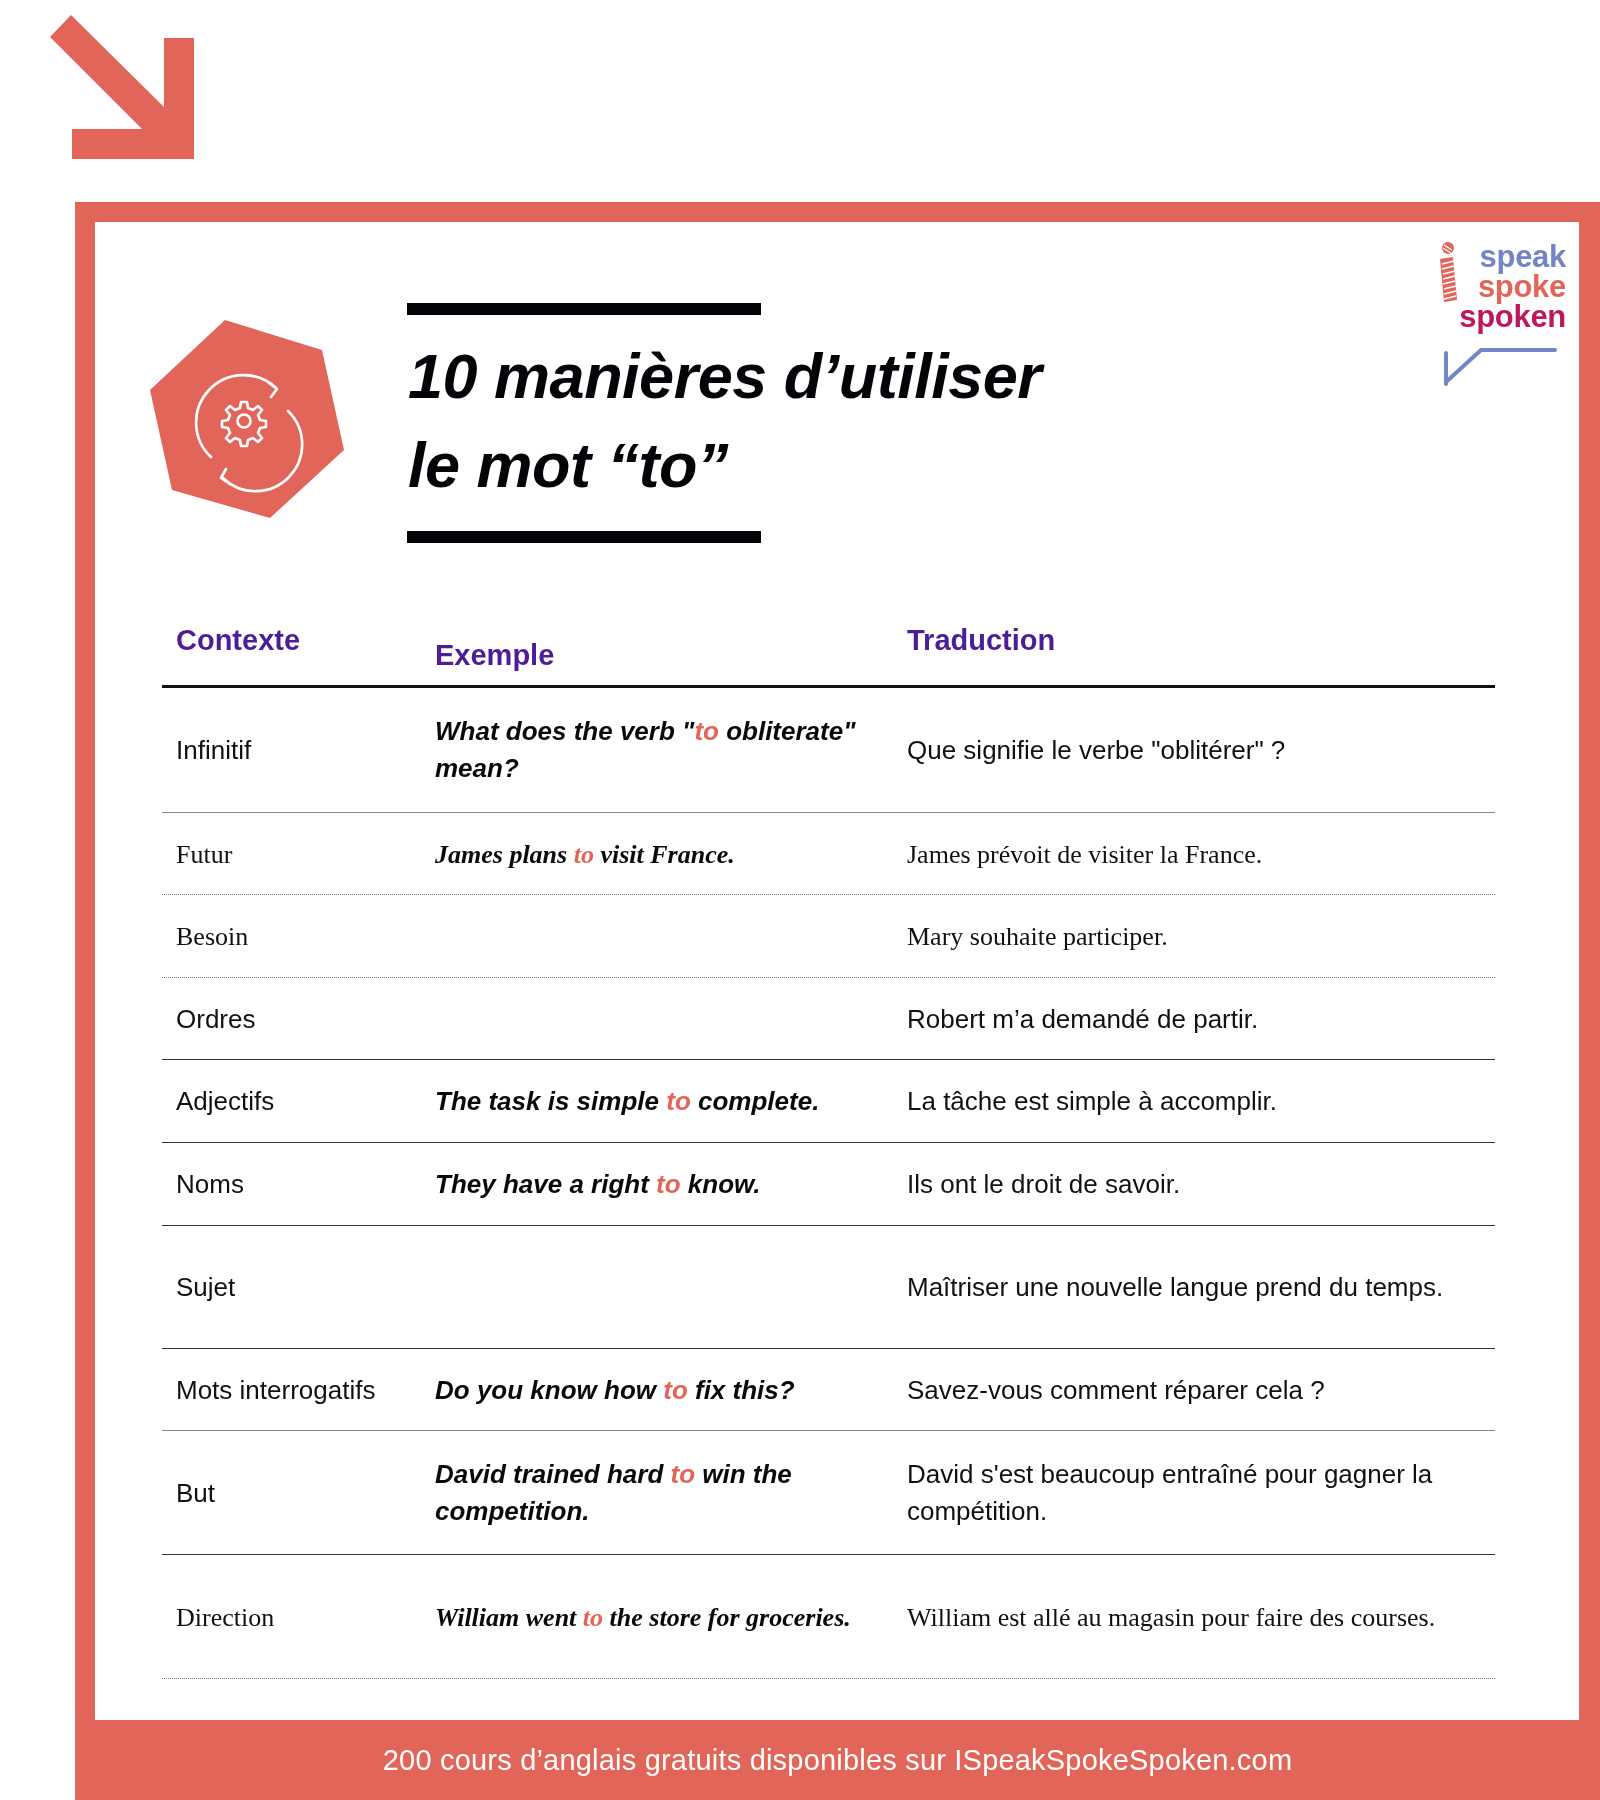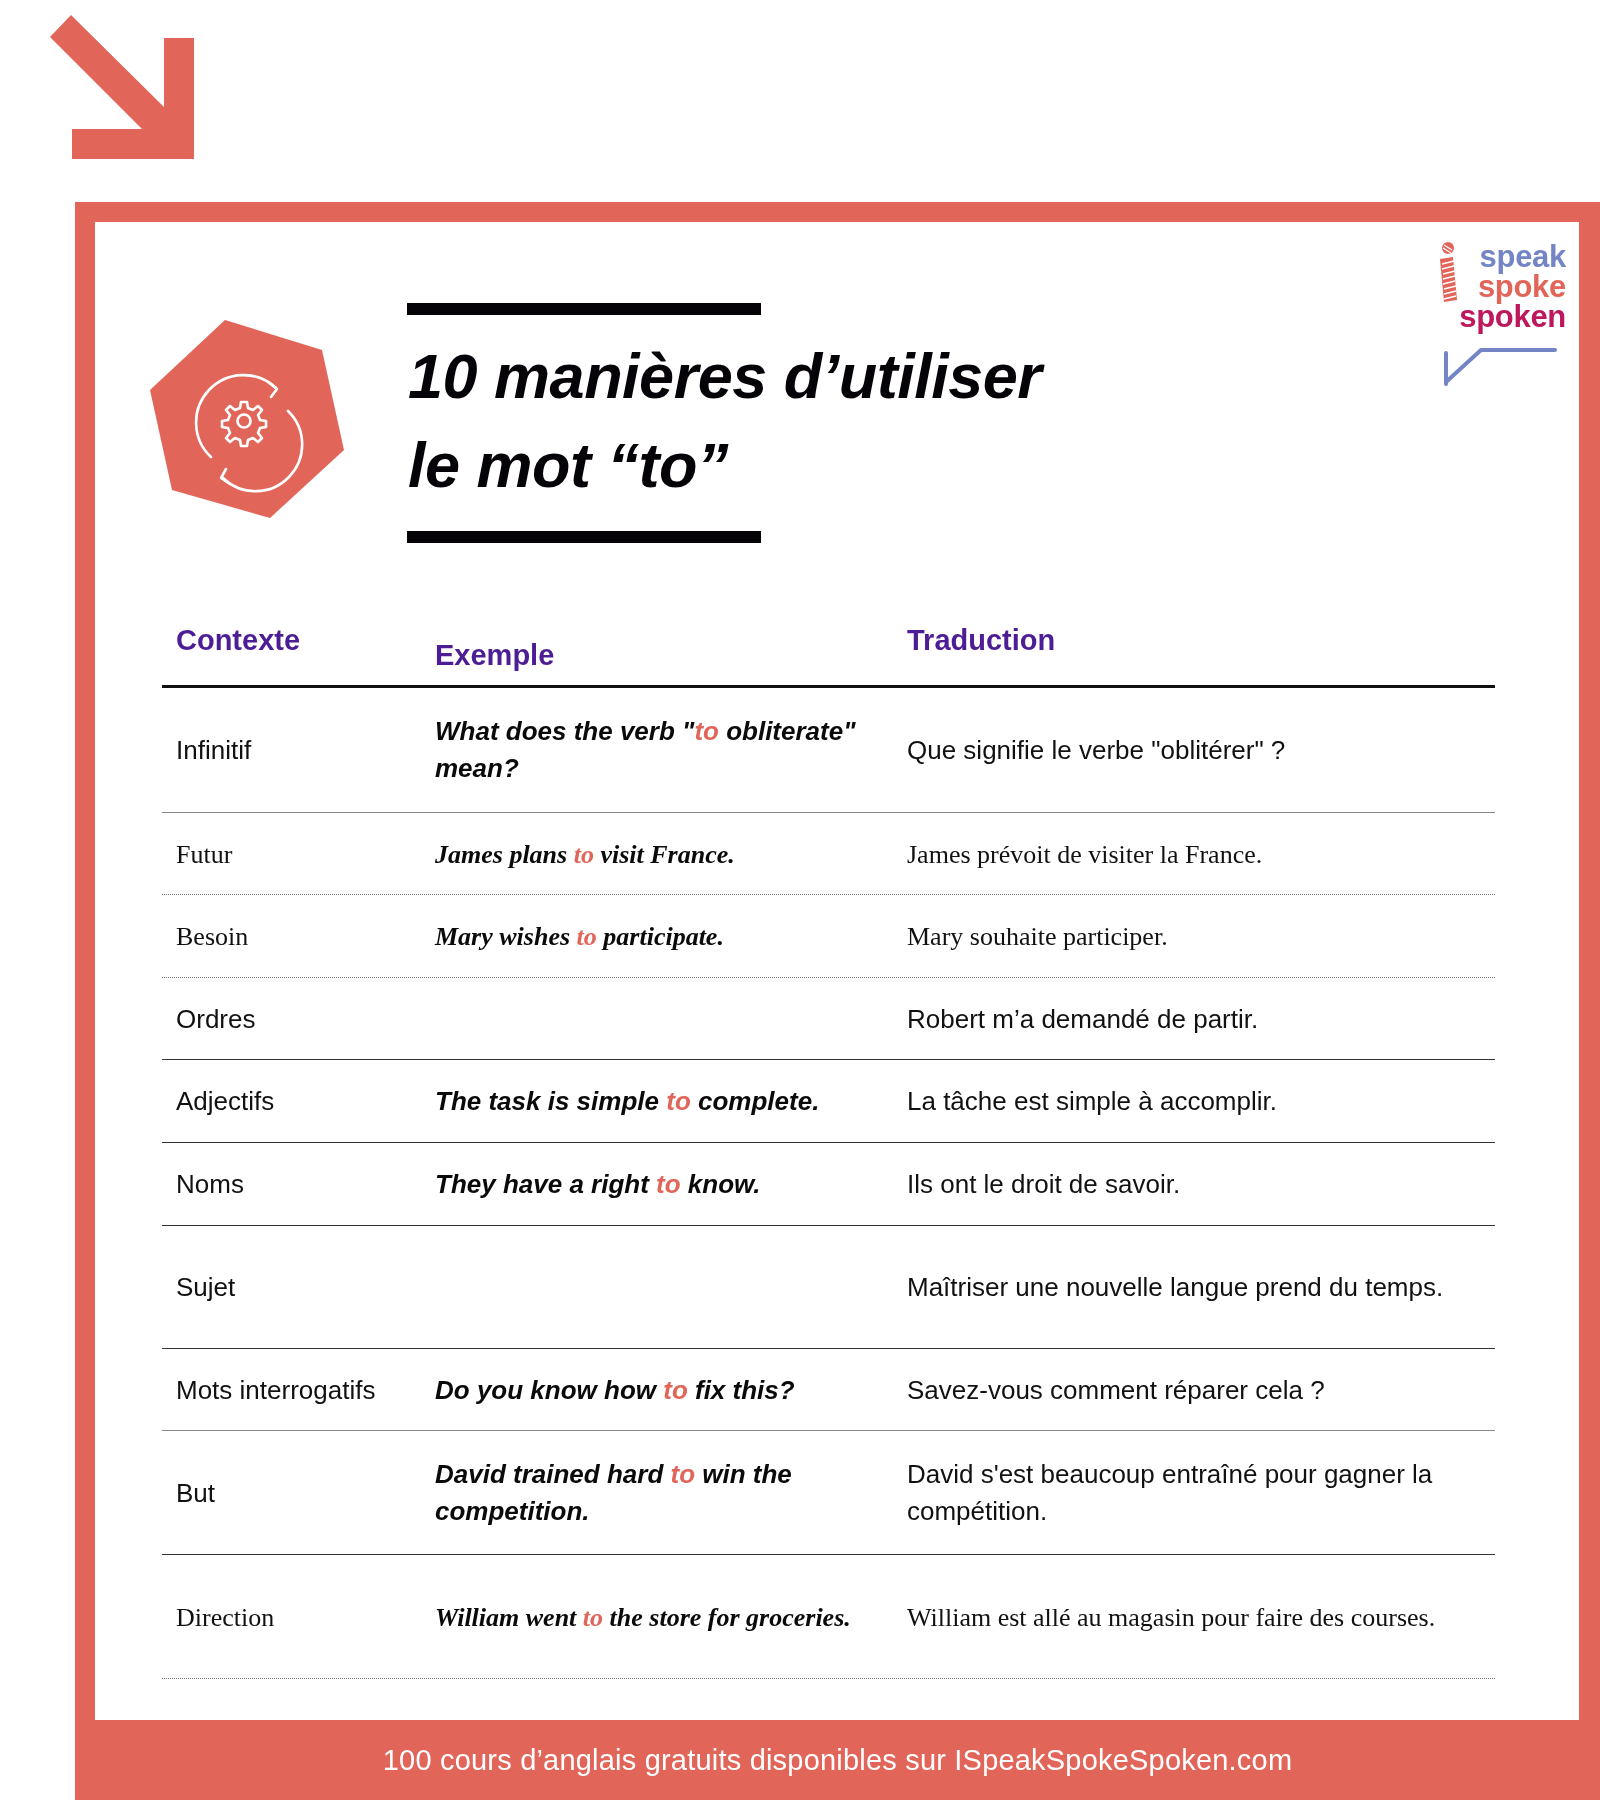--- a/index.html
+++ b/index.html
@@ -127,21 +127,20 @@
     <span class="cell c2"><span>What does the verb "</span><span class="hl">to</span><span> obliterate" mean?</span></span>
     <span class="cell c3">Que signifie le verbe "oblitérer" ?</span>
   </div>
   <div class="row sep-dotted" style="height:81px">
     <span class="cell c1">Futur</span>
     <span class="cell c2"><span>James plans </span><span class="hl">to</span><span> visit France.</span></span>
     <span class="cell c3">James prévoit de visiter la France.</span>
   </div>
   <div class="row sep-dotted" style="height:82px">
     <span class="cell c1">Besoin</span>
-    <span class="cell c2"><span>Mary wishes </span><span class="hl">to</span><span> participate.</span></span>
     <span class="cell c3">Mary souhaite participer.</span>
   </div>
   <div class="row sep-solid" style="height:81px">
     <span class="cell c1">Ordres</span>
     <span class="cell c3">Robert m’a demandé de partir.</span>
   </div>
   <div class="row sep-solid" style="height:82px">
     <span class="cell c1">Adjectifs</span>
     <span class="cell c2"><span>The task is simple </span><span class="hl">to</span><span> complete.</span></span>
     <span class="cell c3">La tâche est simple à accomplir.</span>
@@ -165,13 +164,13 @@
     <span class="cell c2"><span>David trained hard </span><span class="hl">to</span><span> win the competition.</span></span>
     <span class="cell c3">David s'est beaucoup entraîné pour gagner la compétition.</span>
   </div>
   <div class="row sep-dotted" style="height:123px">
     <span class="cell c1">Direction</span>
     <span class="cell c2"><span>William went </span><span class="hl">to</span><span> the store for groceries.</span></span>
     <span class="cell c3">William est allé au magasin pour faire des courses.</span>
   </div>
 </div>
 
-<div class="footer-text">100 cours d’anglais gratuits disponibles sur ISpeakSpokeSpoken.com</div>
+<div class="footer-text">200 cours d’anglais gratuits disponibles sur ISpeakSpokeSpoken.com</div>
 
 </body></html>

